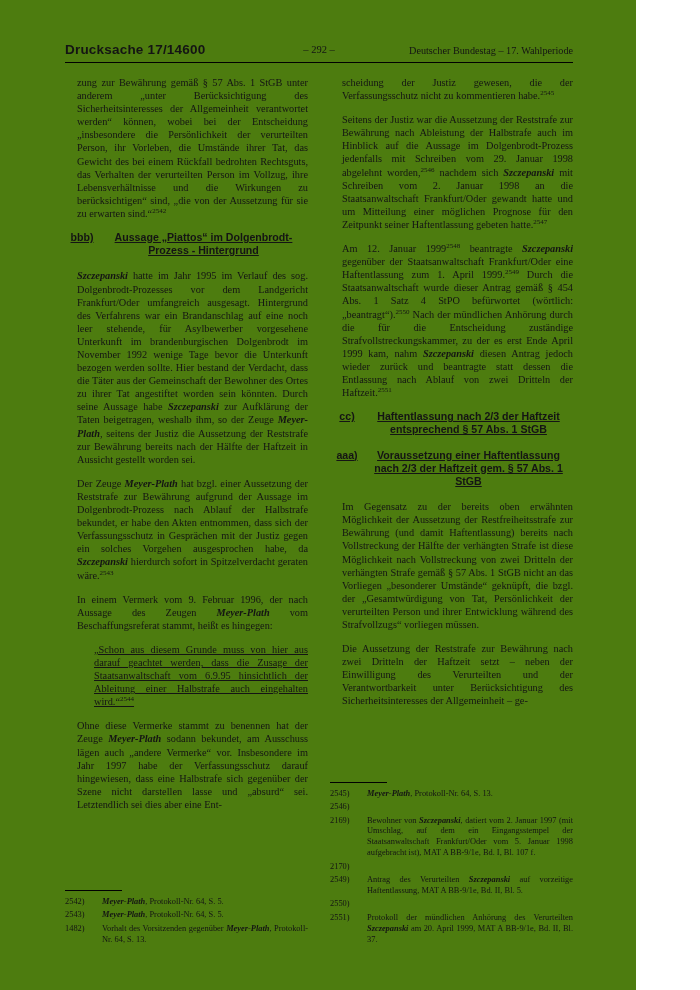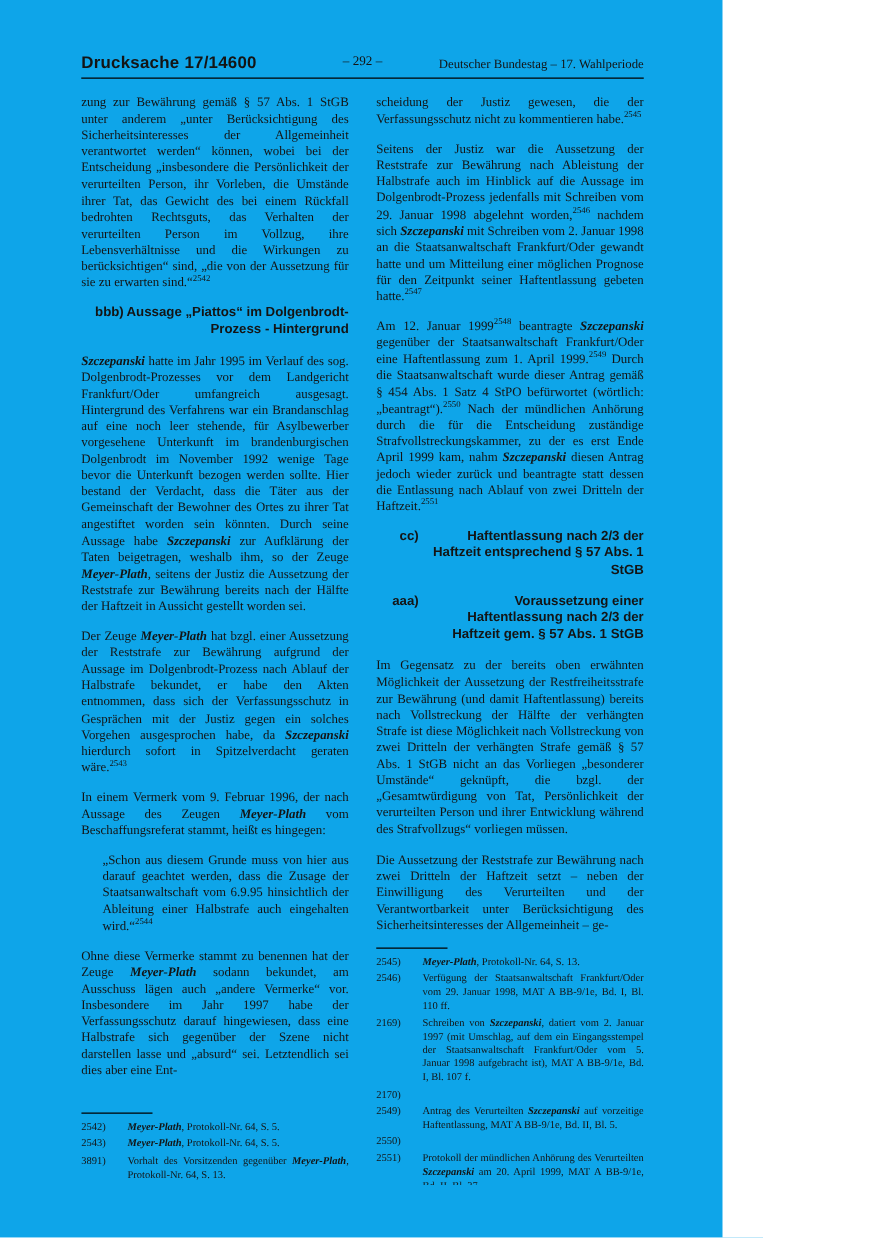--- a/index.html
+++ b/index.html
@@ -4,24 +4,24 @@
 <style>
   * { margin:0; padding:0; box-sizing:border-box; }
   html, body { background:#ffffff; }
   body {
     width:700px; height:990px;
     font-family:"Liberation Serif", serif;
     color:#141414;
     overflow:hidden;
   }
   .page {
-    width:578px; height:990px;
+    width:636px; height:990px;
     padding:42px 63px 42px 65px;
     display:flex; flex-direction:column;
-    background:#0ea5e9;
+    background:#4d7c0f;
   }
   .page-header{
     position:relative;
     display:flex; justify-content:space-between; align-items:baseline;
     font-family:"Liberation Sans", sans-serif;
   }
   .hdr-left{ font-weight:bold; font-size:13.5px; letter-spacing:.2px; white-space:nowrap; z-index:1; }
   .hdr-center{
     position:absolute; left:0; right:0; top:2px; text-align:center;
     font-family:"Liberation Serif", serif; font-size:10.5px;
@@ -30,26 +30,26 @@
   .header-rule{ border-bottom:1.5px solid #000; margin-top:5px; }
   .columns{
     flex:1; display:flex; gap:22px; padding-top:13px; overflow:hidden;
   }
   .column{
     flex:1; min-width:0;
     display:flex; flex-direction:column;
     font-size:10.3px; line-height:13.1px;
     text-align:justify;
   }
-  .para{ margin-bottom:11px; hyphens:auto; -webkit-hyphens:auto; }
-  .quote{ padding-left:17px; }
+  .para{ margin-bottom:11px; hyphens:auto;margin-left:12px; -webkit-hyphens:auto; }
+  .quote{ padding-left:17px;text-decoration:underline; }
   .heading{
     font-family:"Liberation Sans", sans-serif; font-weight:bold;
     font-size:10.6px; line-height:13.2px;
-    display:flex; margin:7px 0 12px 0; text-align:right;
+    display:flex; margin:7px 0 12px 0; text-align:center;text-decoration:underline;
   }
   .h-num{ flex:0 0 34px; }
   .h-text{ flex:1; }
   .footnotes{ margin-top:auto; font-size:8.4px; line-height:10.9px; text-align:left; }
   .fn-rule{ width:57px; border-top:1px solid #000; margin-bottom:6px; }
   .footnote{ display:flex; margin-bottom:2.5px; }
   .fn-num{ flex:0 0 37px; }
   .fn-text{ flex:1; text-align:justify; hyphens:auto; -webkit-hyphens:auto; }
   sup{ font-size:0.68em; vertical-align:super; line-height:0; }
   em{ font-style:italic;font-weight:bold; }
@@ -86,21 +86,21 @@
         <div id="fn-left">
             <div class="footnote">
               <span class="fn-num">2542)</span>
               <span class="fn-text"><em>Meyer-Plath</em><span>, Protokoll-Nr. 64, S. 5.</span></span>
             </div>
             <div class="footnote">
               <span class="fn-num">2543)</span>
               <span class="fn-text"><em>Meyer-Plath</em><span>, Protokoll-Nr. 64, S. 5.</span></span>
             </div>
             <div class="footnote">
-              <span class="fn-num">3891)</span>
+              <span class="fn-num">1482)</span>
               <span class="fn-text"><span>Vorhalt des Vorsitzenden gegenüber </span><em>Meyer-Plath</em><span>, Protokoll-Nr. 64, S. 13.</span></span>
             </div>
           </div>
       </div>
     </section>
 
     <section class="column">
       <div class="col-body" id="col-right">
           <div class="para"><span>scheidung der Justiz gewesen, die der Verfassungsschutz nicht zu kommentieren habe.</span><sup>2545</sup></div>
           <div class="para"><span>Seitens der Justiz war die Aussetzung der Reststrafe zur Bewährung nach Ableistung der Halbstrafe auch im Hinblick auf die Aussage im Dolgenbrodt-Prozess jedenfalls mit Schreiben vom 29. Januar 1998 abgelehnt worden,</span><sup>2546</sup><span> nachdem sich </span><em>Szczepanski</em><span> mit Schreiben vom 2. Januar 1998 an die Staatsanwaltschaft Frankfurt/Oder gewandt hatte und um Mitteilung einer möglichen Prognose für den Zeitpunkt seiner Haftentlassung gebeten hatte.</span><sup>2547</sup></div>
@@ -118,25 +118,24 @@
         </div>
       <div class="footnotes">
         <div class="fn-rule"></div>
         <div id="fn-right">
             <div class="footnote">
               <span class="fn-num">2545)</span>
               <span class="fn-text"><em>Meyer-Plath</em><span>, Protokoll-Nr. 64, S. 13.</span></span>
             </div>
             <div class="footnote">
               <span class="fn-num">2546)</span>
-              <span class="fn-text"><span>Verfügung der Staatsanwaltschaft Frankfurt/Oder vom 29. Januar 1998, MAT A BB-9/1e, Bd. I, Bl. 110 ff.</span></span>
             </div>
             <div class="footnote">
               <span class="fn-num">2169)</span>
-              <span class="fn-text"><span>Schreiben von </span><em>Szczepanski</em><span>, datiert vom 2. Januar 1997 (mit Umschlag, auf dem ein Eingangsstempel der Staatsanwaltschaft Frankfurt/Oder vom 5. Januar 1998 aufgebracht ist), MAT A BB-9/1e, Bd. I, Bl. 107 f.</span></span>
+              <span class="fn-text"><span>Bewohner von </span><em>Szczepanski</em><span>, datiert vom 2. Januar 1997 (mit Umschlag, auf dem ein Eingangsstempel der Staatsanwaltschaft Frankfurt/Oder vom 5. Januar 1998 aufgebracht ist), MAT A BB-9/1e, Bd. I, Bl. 107 f.</span></span>
             </div>
             <div class="footnote">
               <span class="fn-num">2170)</span>
             </div>
             <div class="footnote">
               <span class="fn-num">2549)</span>
               <span class="fn-text"><span>Antrag des Verurteilten </span><em>Szczepanski</em><span> auf vorzeitige Haftentlassung, MAT A BB-9/1e, Bd. II, Bl. 5.</span></span>
             </div>
             <div class="footnote">
               <span class="fn-num">2550)</span>

